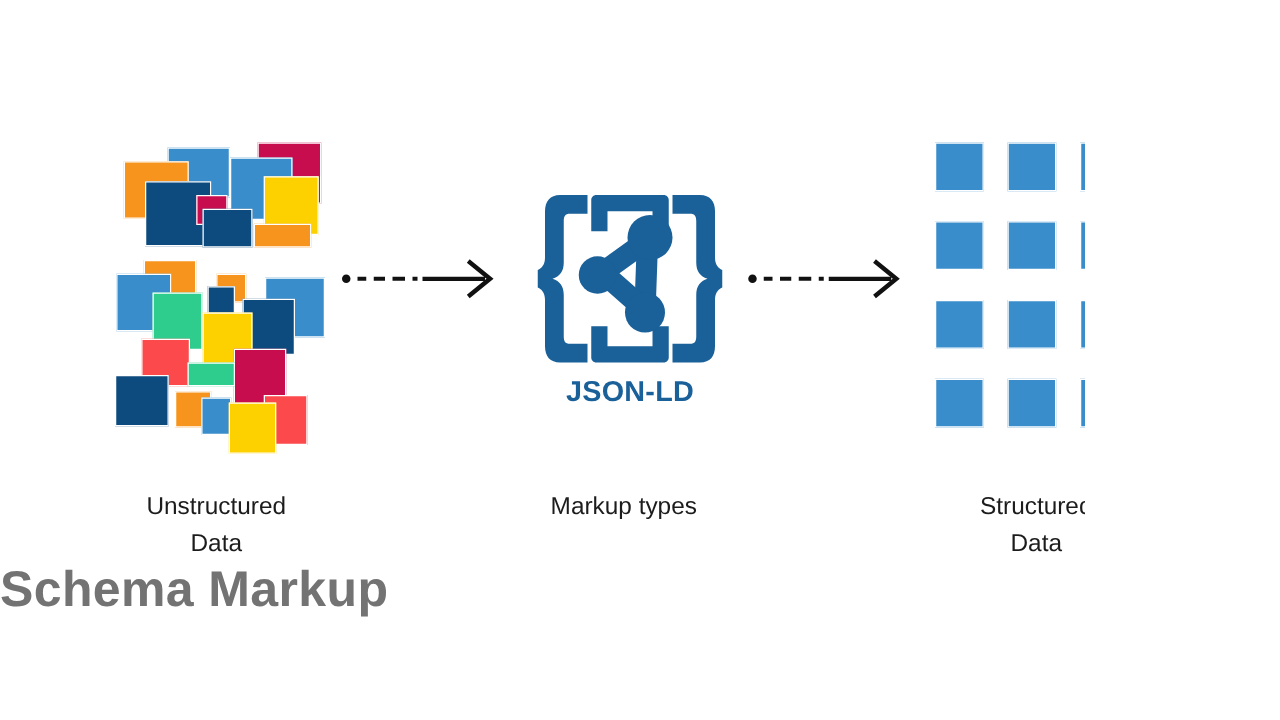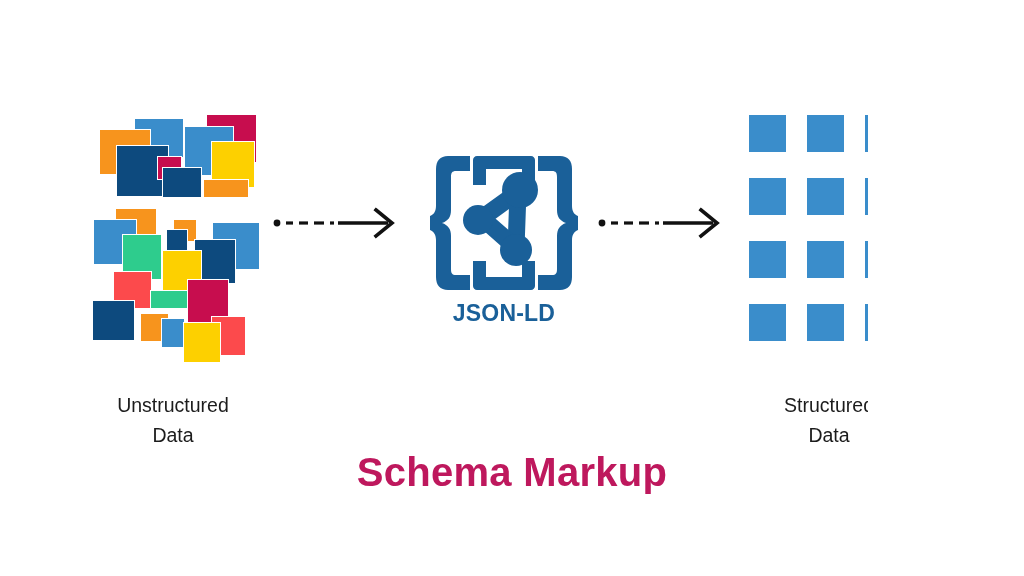--- a/index.html
+++ b/index.html
@@ -111,26 +111,26 @@
     left: 714px;
     top: 390px;
     width: 230px;
   }
 
   #main-title {
     position: absolute;
     left: 0;
     top: 450px;
     width: 1024px;
-    text-align: center;
+    text-align: left;
     font-family: "Liberation Sans", sans-serif;
     font-weight: bold;
     font-size: 40px;
     letter-spacing: 0.3px;
-    color: #be185d;
+    color: #737373;
   }
 </style>
 </head>
 <body>
 
 <div id="canvas">
 
   <div id="unstructured-cluster">
       <div class="chip" style="left: 46px; top: 14px; width: 48px; height: 38px; background: rgb(58, 141, 203);"></div>
       <div class="chip" style="left: 11px; top: 25px; width: 50px; height: 44px; background: rgb(247, 148, 29);"></div>
@@ -224,18 +224,19 @@
       <div class="grid-cell" style="background: rgb(58, 141, 203);"></div>
       <div class="grid-cell" style="background: rgb(58, 141, 203);"></div>
       <div class="grid-cell" style="background: rgb(58, 141, 203);"></div>
       <div class="grid-cell" style="background: rgb(58, 141, 203);"></div>
       <div class="grid-cell" style="background: rgb(58, 141, 203);"></div>
       <div class="grid-cell" style="background: rgb(58, 141, 203);"></div>
     </div>
 
   <div class="caption" id="caption-unstructured">Unstructured
 Data</div>
+  <div class="caption" id="caption-markup">Markup types</div>
   <div class="caption" id="caption-structured">Structured
 Data</div>
 
   <div id="main-title">Schema Markup</div>
 
 </div>
 
 </body></html>

